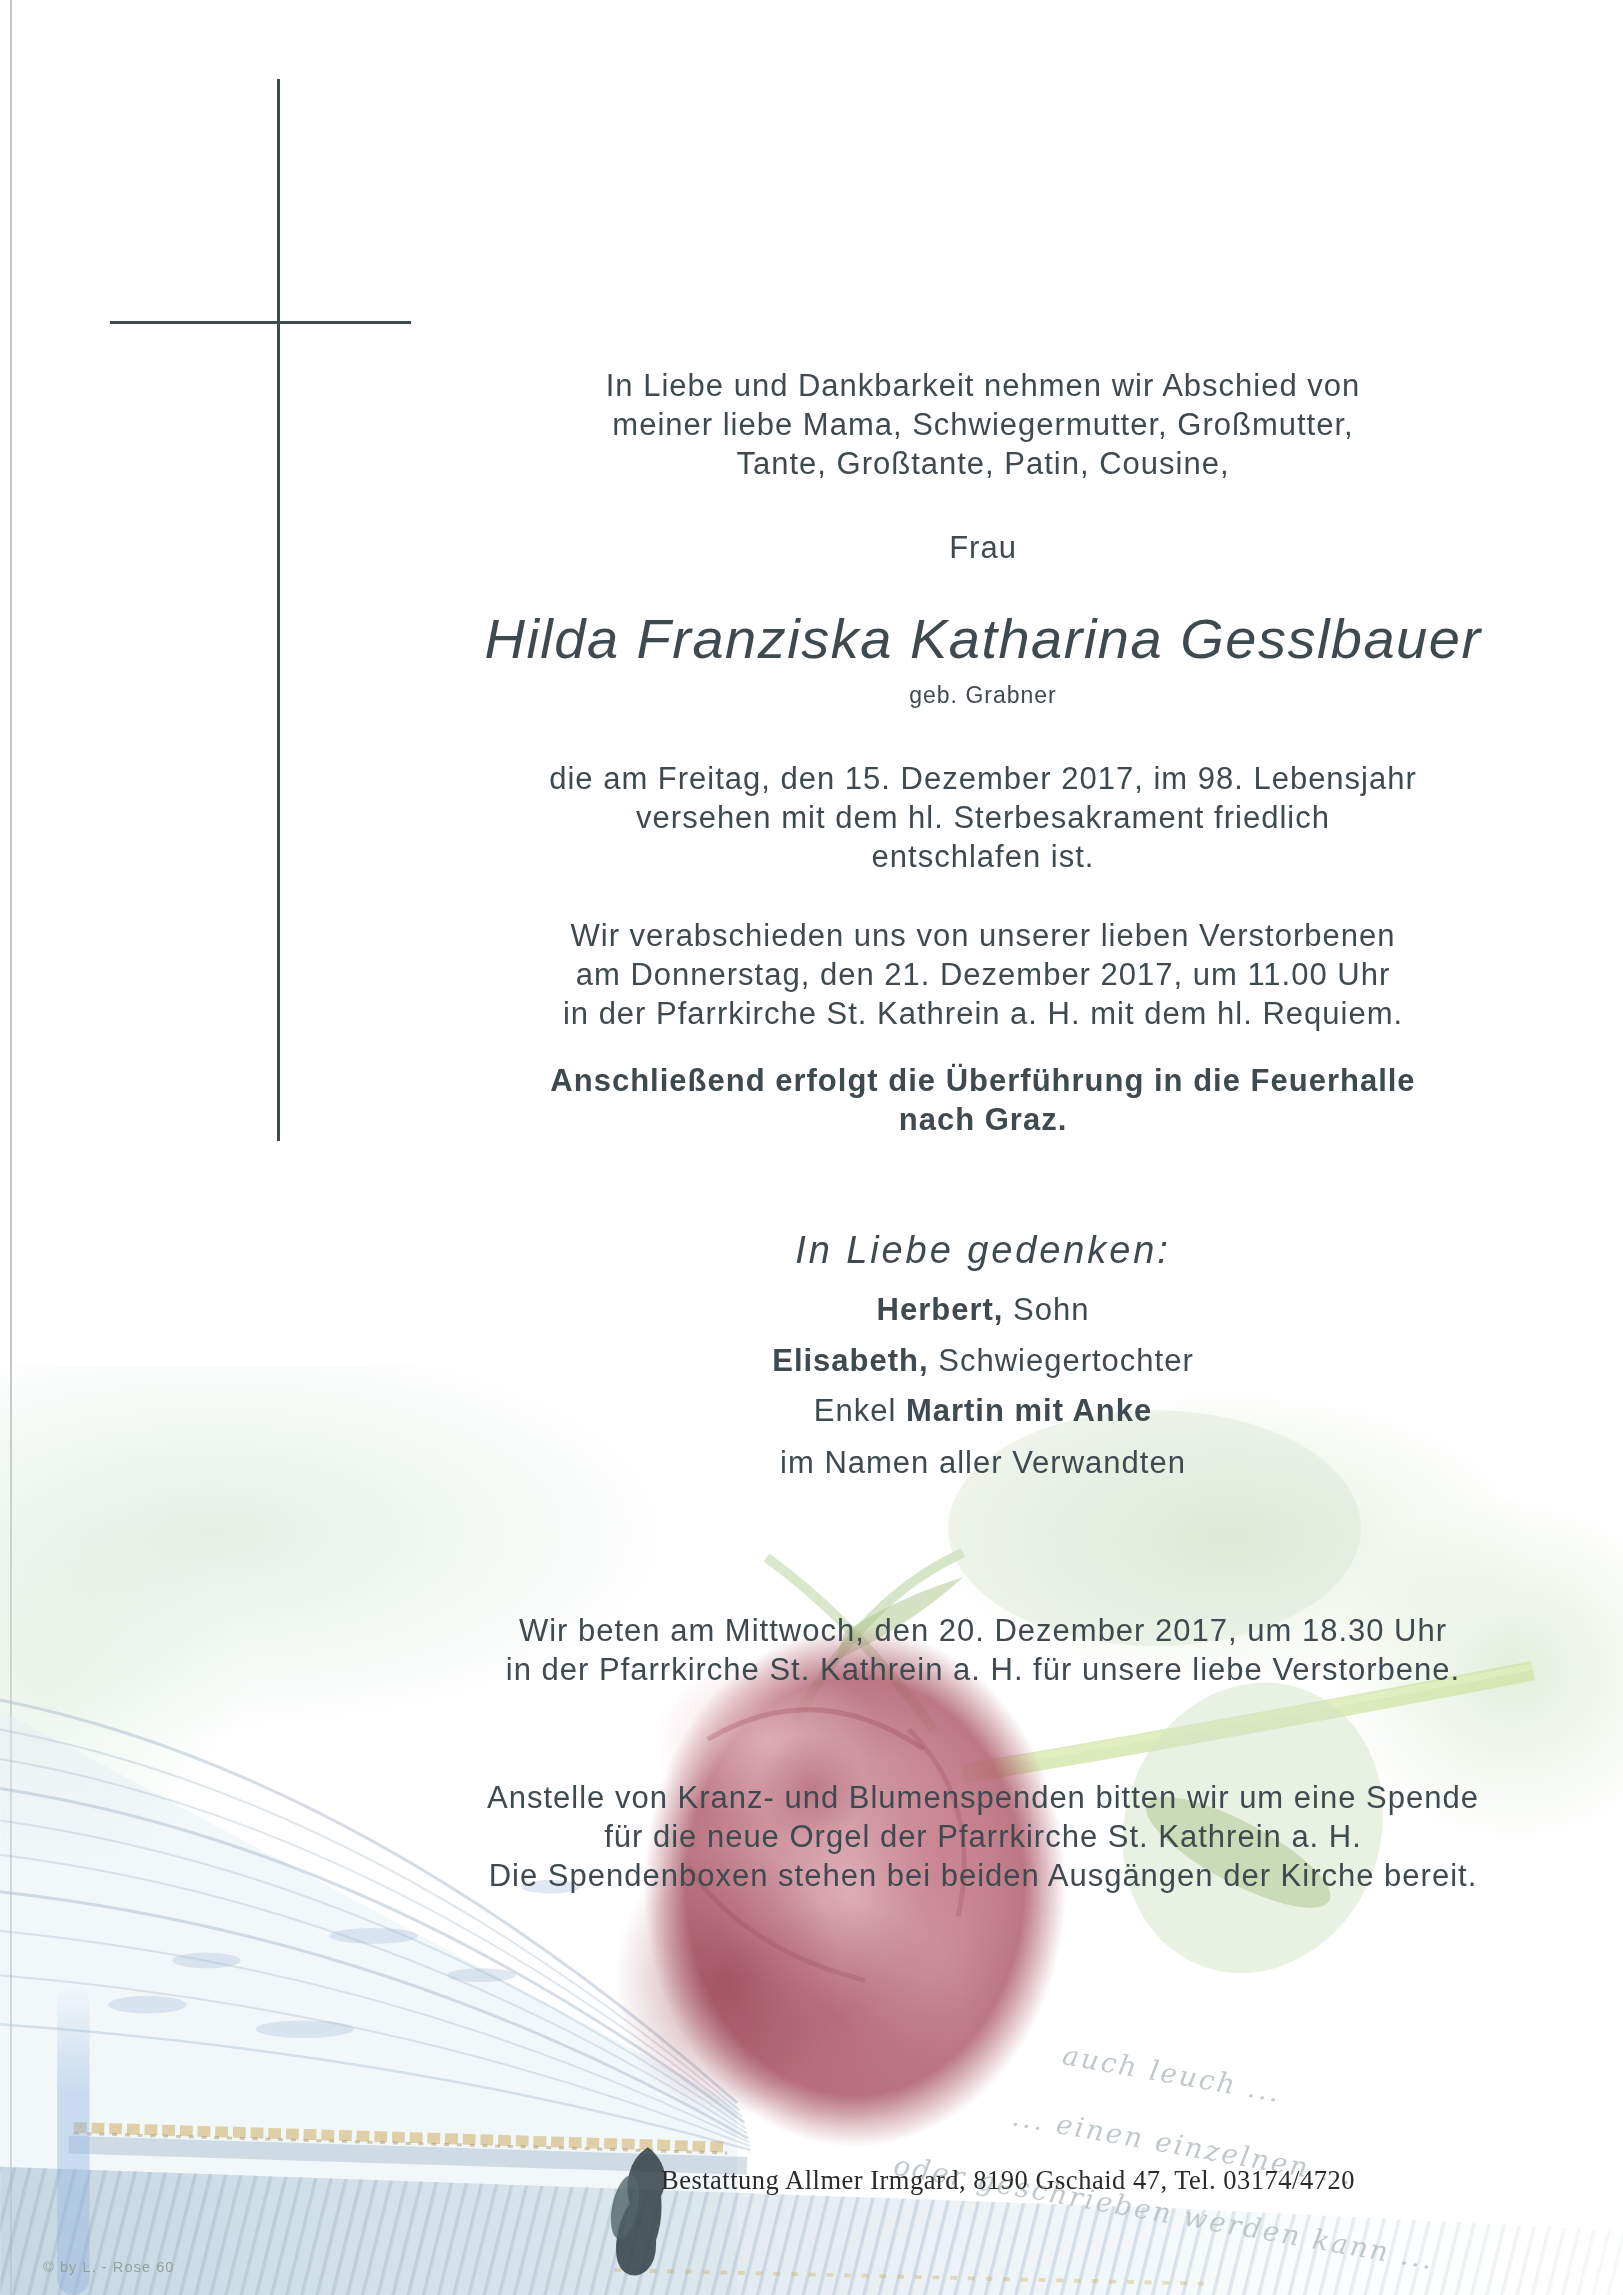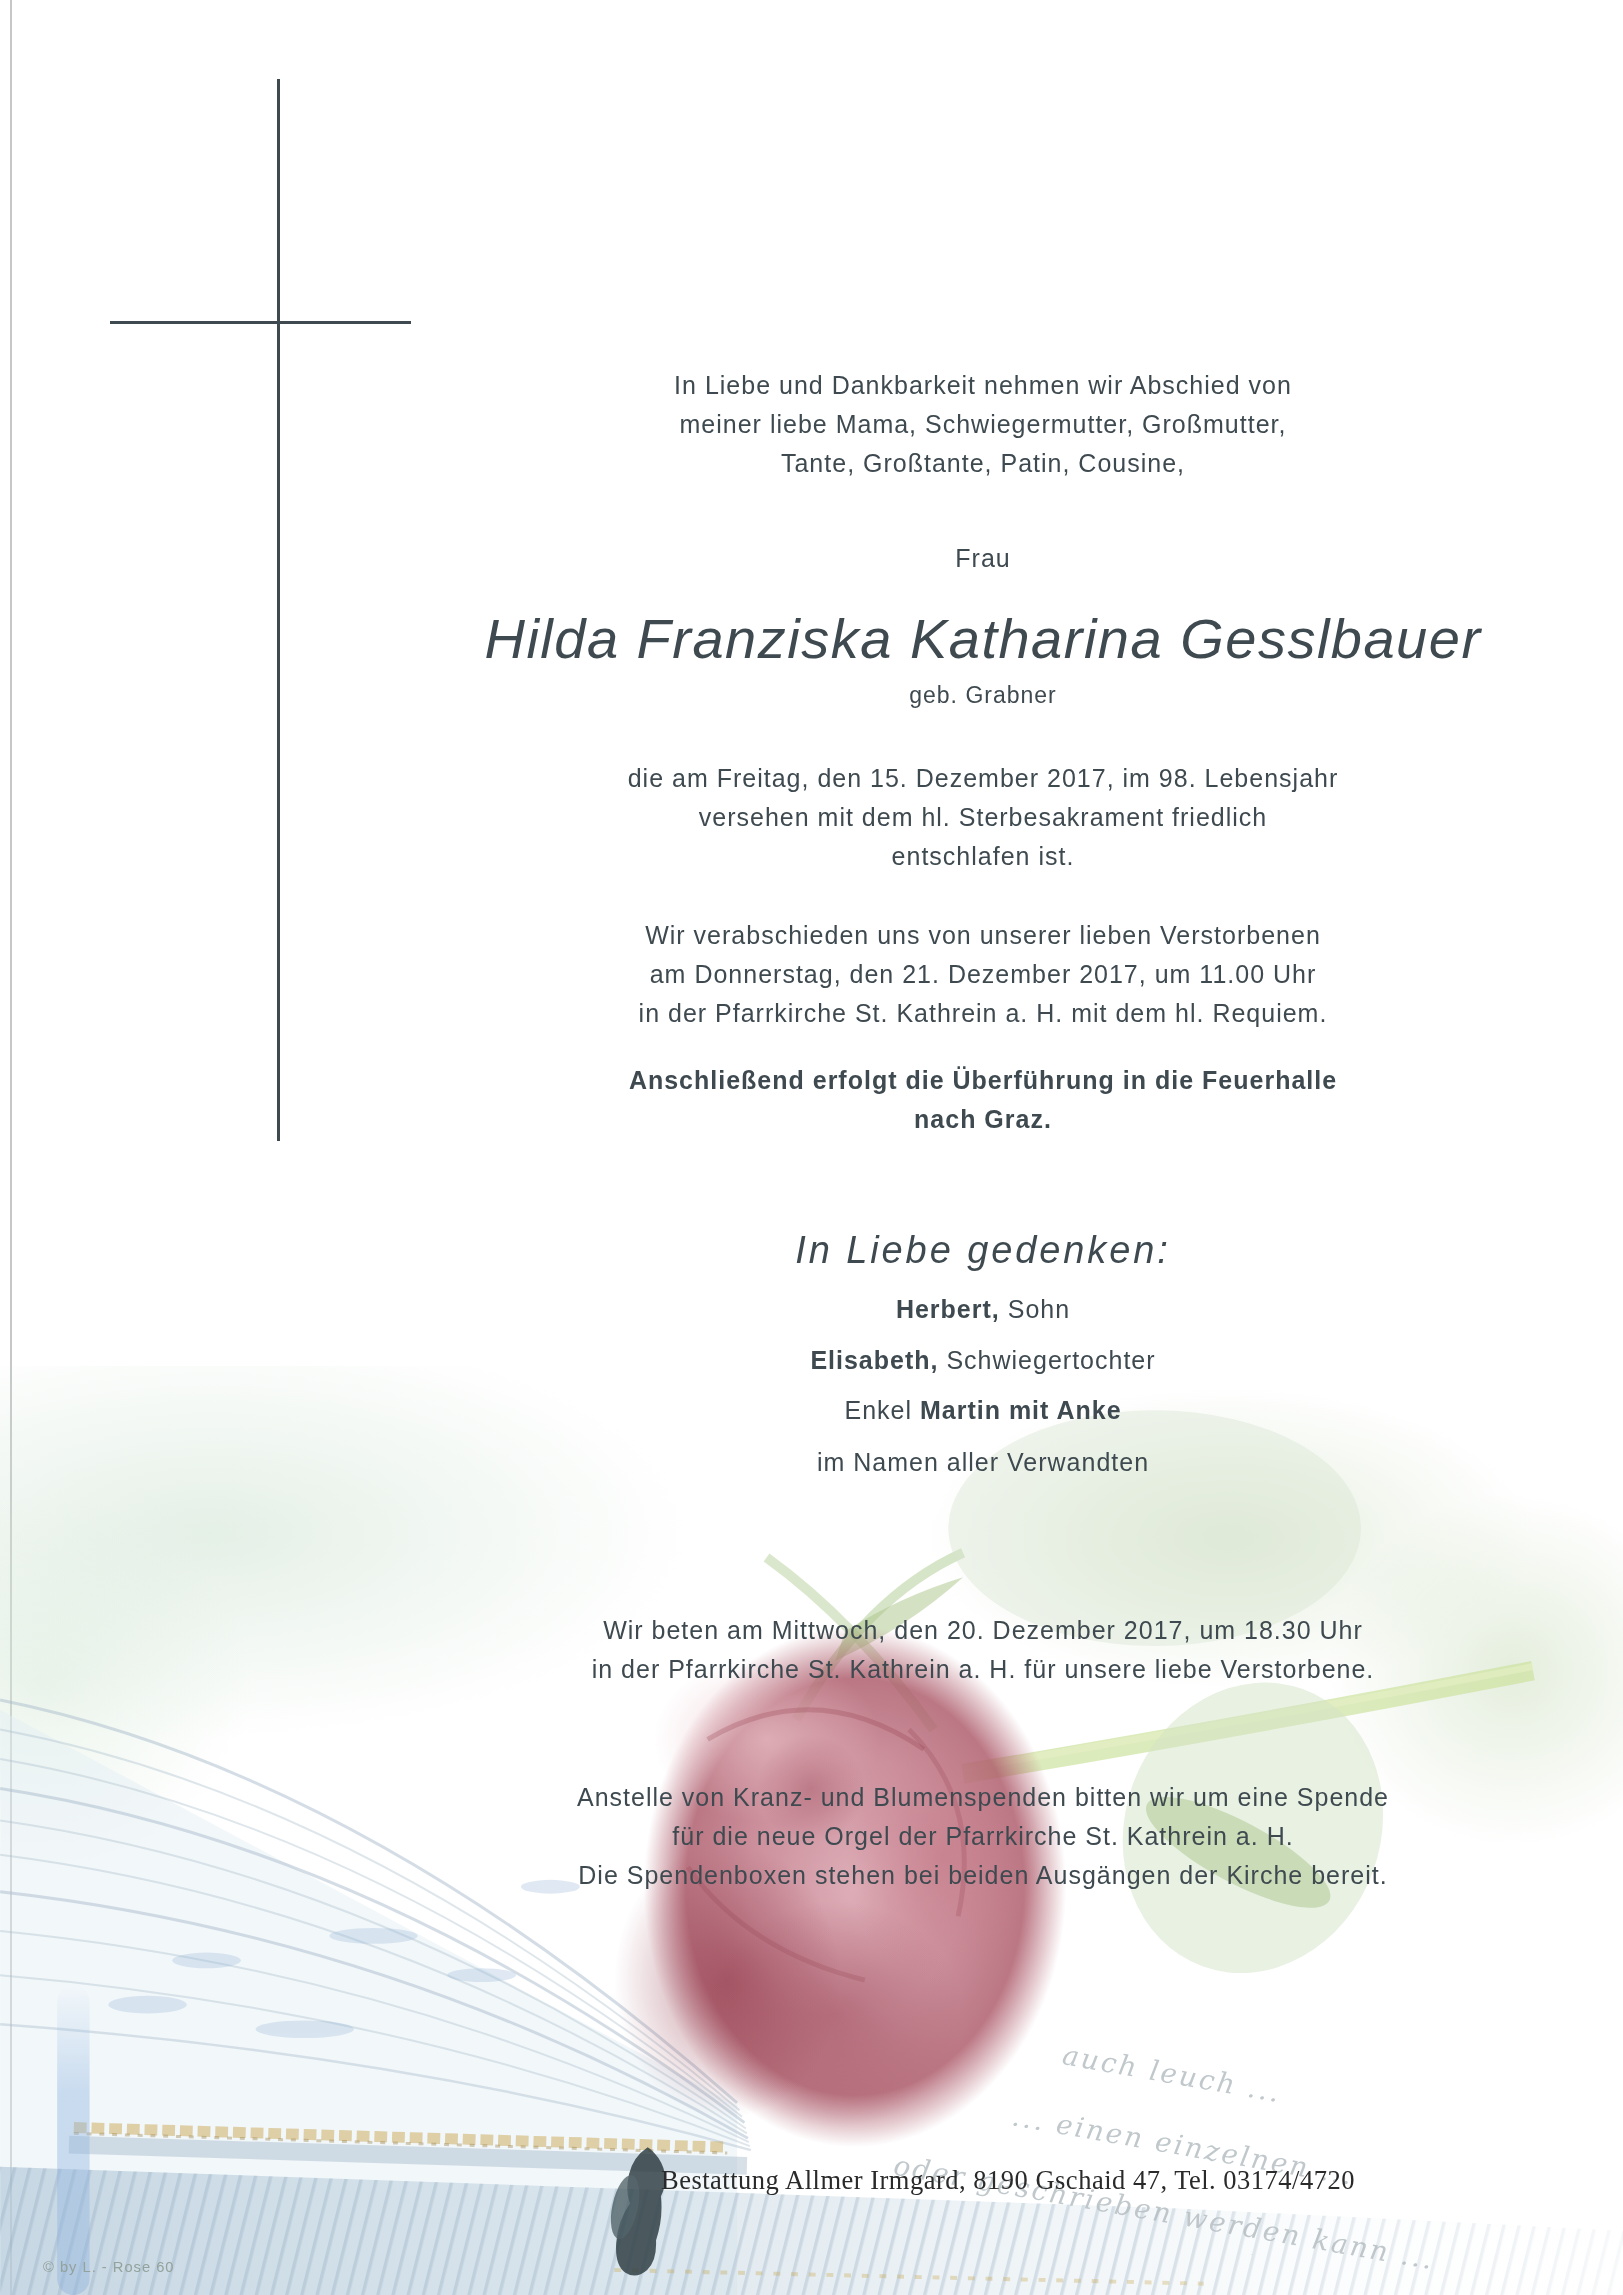--- a/index.html
+++ b/index.html
@@ -13,24 +13,24 @@
   .scan-edge-left {
     position:absolute; left:9.8px; top:0; width:2px; height:100%;
     background:rgba(110,115,118,0.40);
   }
   
   .cross-v { position:absolute; left:277px; top:79px; width:2.5px; height:1062px; background:#3E4A50; }
   .cross-h { position:absolute; left:110px; top:321px; width:301px; height:2.5px; background:#3E4A50; }
   
   .block {
     position:absolute; left:344px; width:1278px; text-align:center;
-    font-size:25px; line-height:39px; letter-spacing:1px; z-index:5;
+    font-size:31px; line-height:39px; letter-spacing:1px; z-index:5;
   }
   .b-intro    { top:366px; }
-  .b-frau     { top:539px; }
+  .b-frau     { top:528px; }
   .b-name     { top:602px; font-size:56px; line-height:74px; font-style:italic; letter-spacing:1.5px; }
   .b-geb      { top:676px; font-size:23px; }
   .b-death    { top:759px; }
   .b-farewell { top:916px; }
   .b-cremat   { top:1061px;font-weight:bold; }
   .b-gedenk   { top:1231px; font-size:38px; font-style:italic; letter-spacing:2.9px; }
   .b-m1       { top:1290px; }
   .b-m2       { top:1341px; }
   .b-m3       { top:1391px; }
   .b-closing  { top:1443px; }

